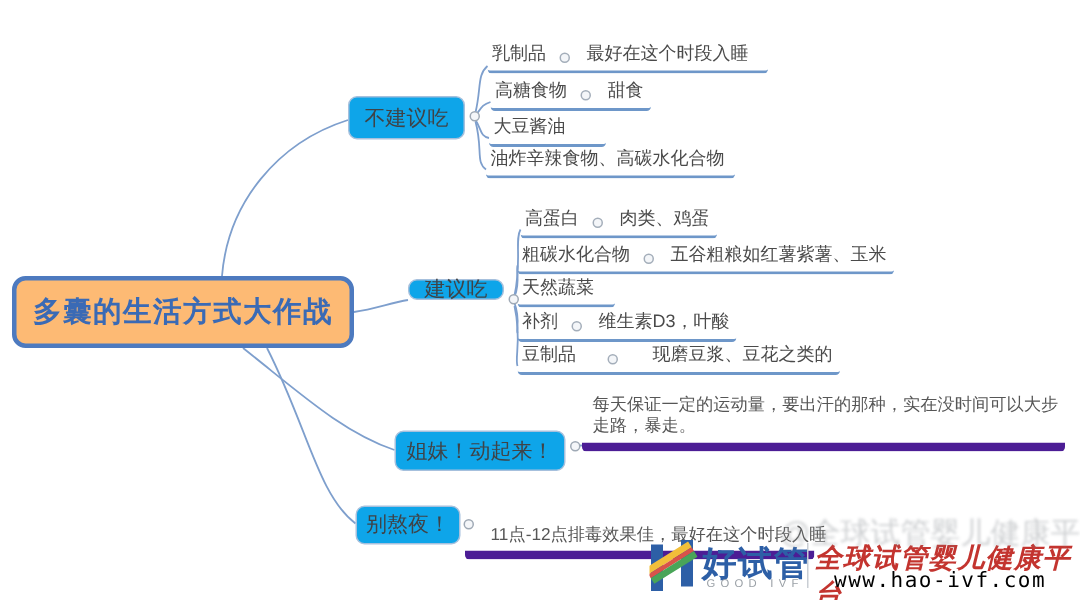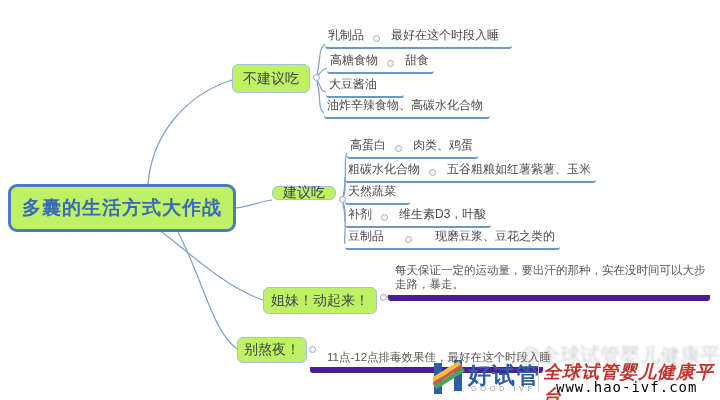--- a/index.html
+++ b/index.html
@@ -2,23 +2,23 @@
 <html><head>
 <meta charset="utf-8">
 <style>
   html,body{margin:0;padding:0;background:#fff;}
   .canvas{position:relative;width:720px;height:400px;background:#ffffff;overflow:hidden;
           font-family:"Liberation Sans","DejaVu Sans",sans-serif;}
   svg.links{position:absolute;left:0;top:0;width:720px;height:400px;pointer-events:none;}
   svg.links path{fill:none;stroke:#7e9fcd;stroke-width:1.2;}
 
   .node{position:absolute;box-sizing:border-box;display:flex;align-items:center;justify-content:center;
-        background:#bef264;border:1.4px solid #a6c0dd;border-radius:6px;color:#3f4347;
+        background:#0ea5e9;border:1.4px solid #a6c0dd;border-radius:6px;color:#3f4347;
         font-size:14px;white-space:nowrap;}
-  .central{background:#bef264;border:3px solid #4d7abf;border-radius:9px;color:#3a6ab5;
+  .central{background:#fdba74;border:3px solid #4d7abf;border-radius:9px;color:#3a6ab5;
            font-weight:bold;font-size:19px;letter-spacing:1px;}
 
   .topic{position:absolute;box-sizing:border-box;display:flex;align-items:flex-end;
          border-bottom:2px solid #6e97c9;border-radius:0 0 3px 3px;
          padding:0 5px 3px 3px;font-size:12px;color:#4a4a4a;white-space:nowrap;}
   .topic .dot{width:5px;height:5px;border:1.2px solid #a4aeba;background:#f4f6f9;border-radius:50%;
               margin:0 11px 2px 9px;flex:none;}
 
   .note{position:absolute;box-sizing:border-box;font-size:11.5px;line-height:14px;color:#565656;
         border-bottom:6px solid #4c1d95;border-radius:0 0 3px 3px;word-break:break-all;}

